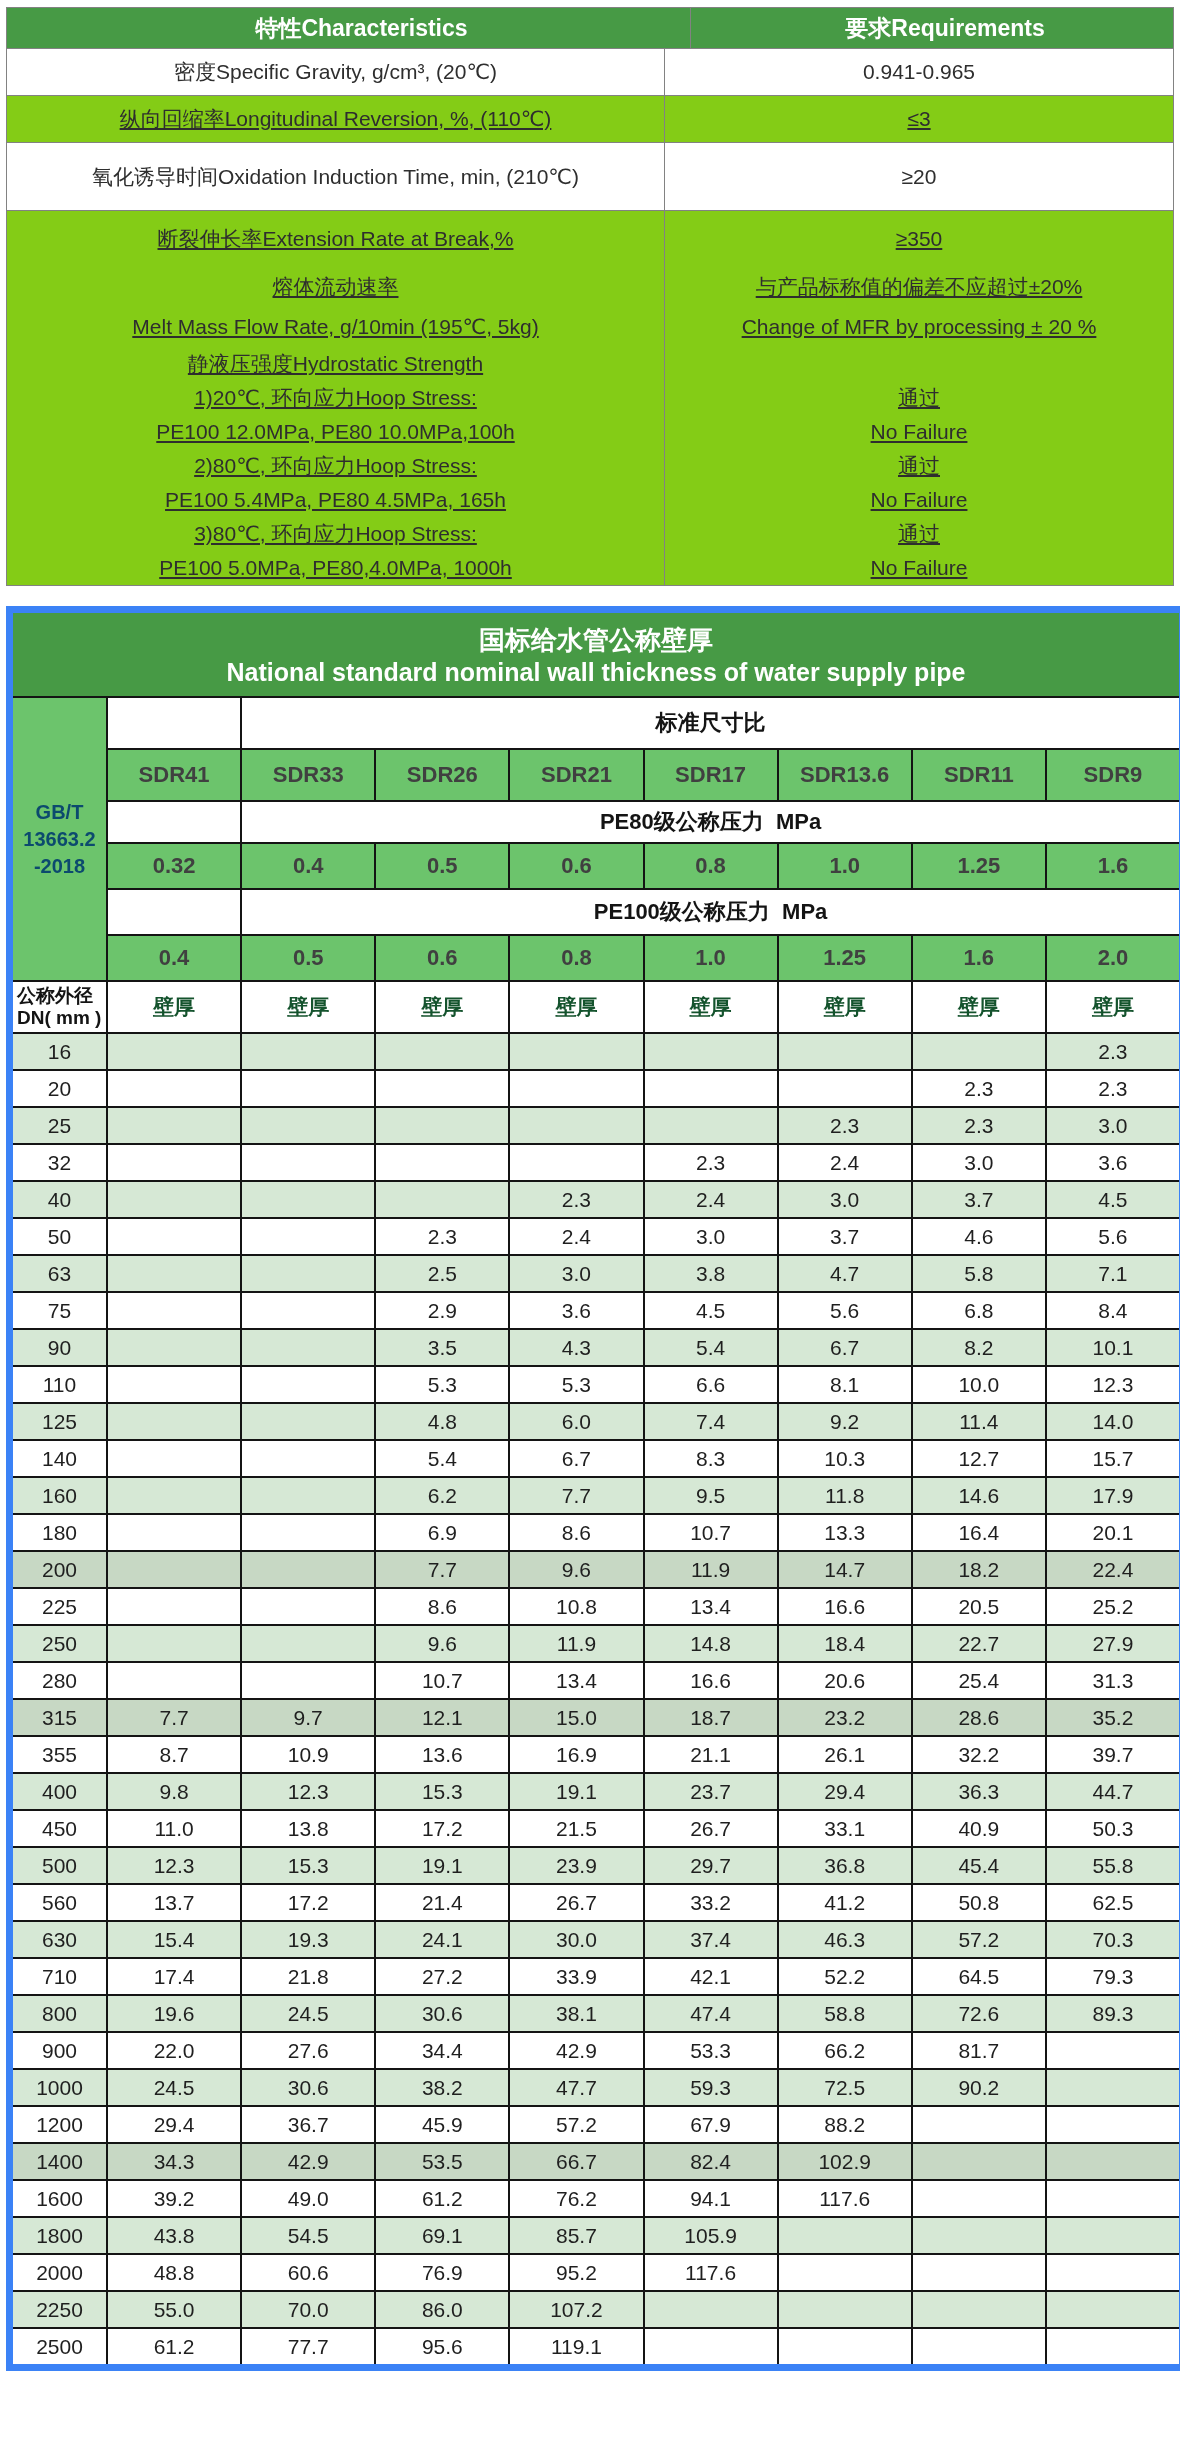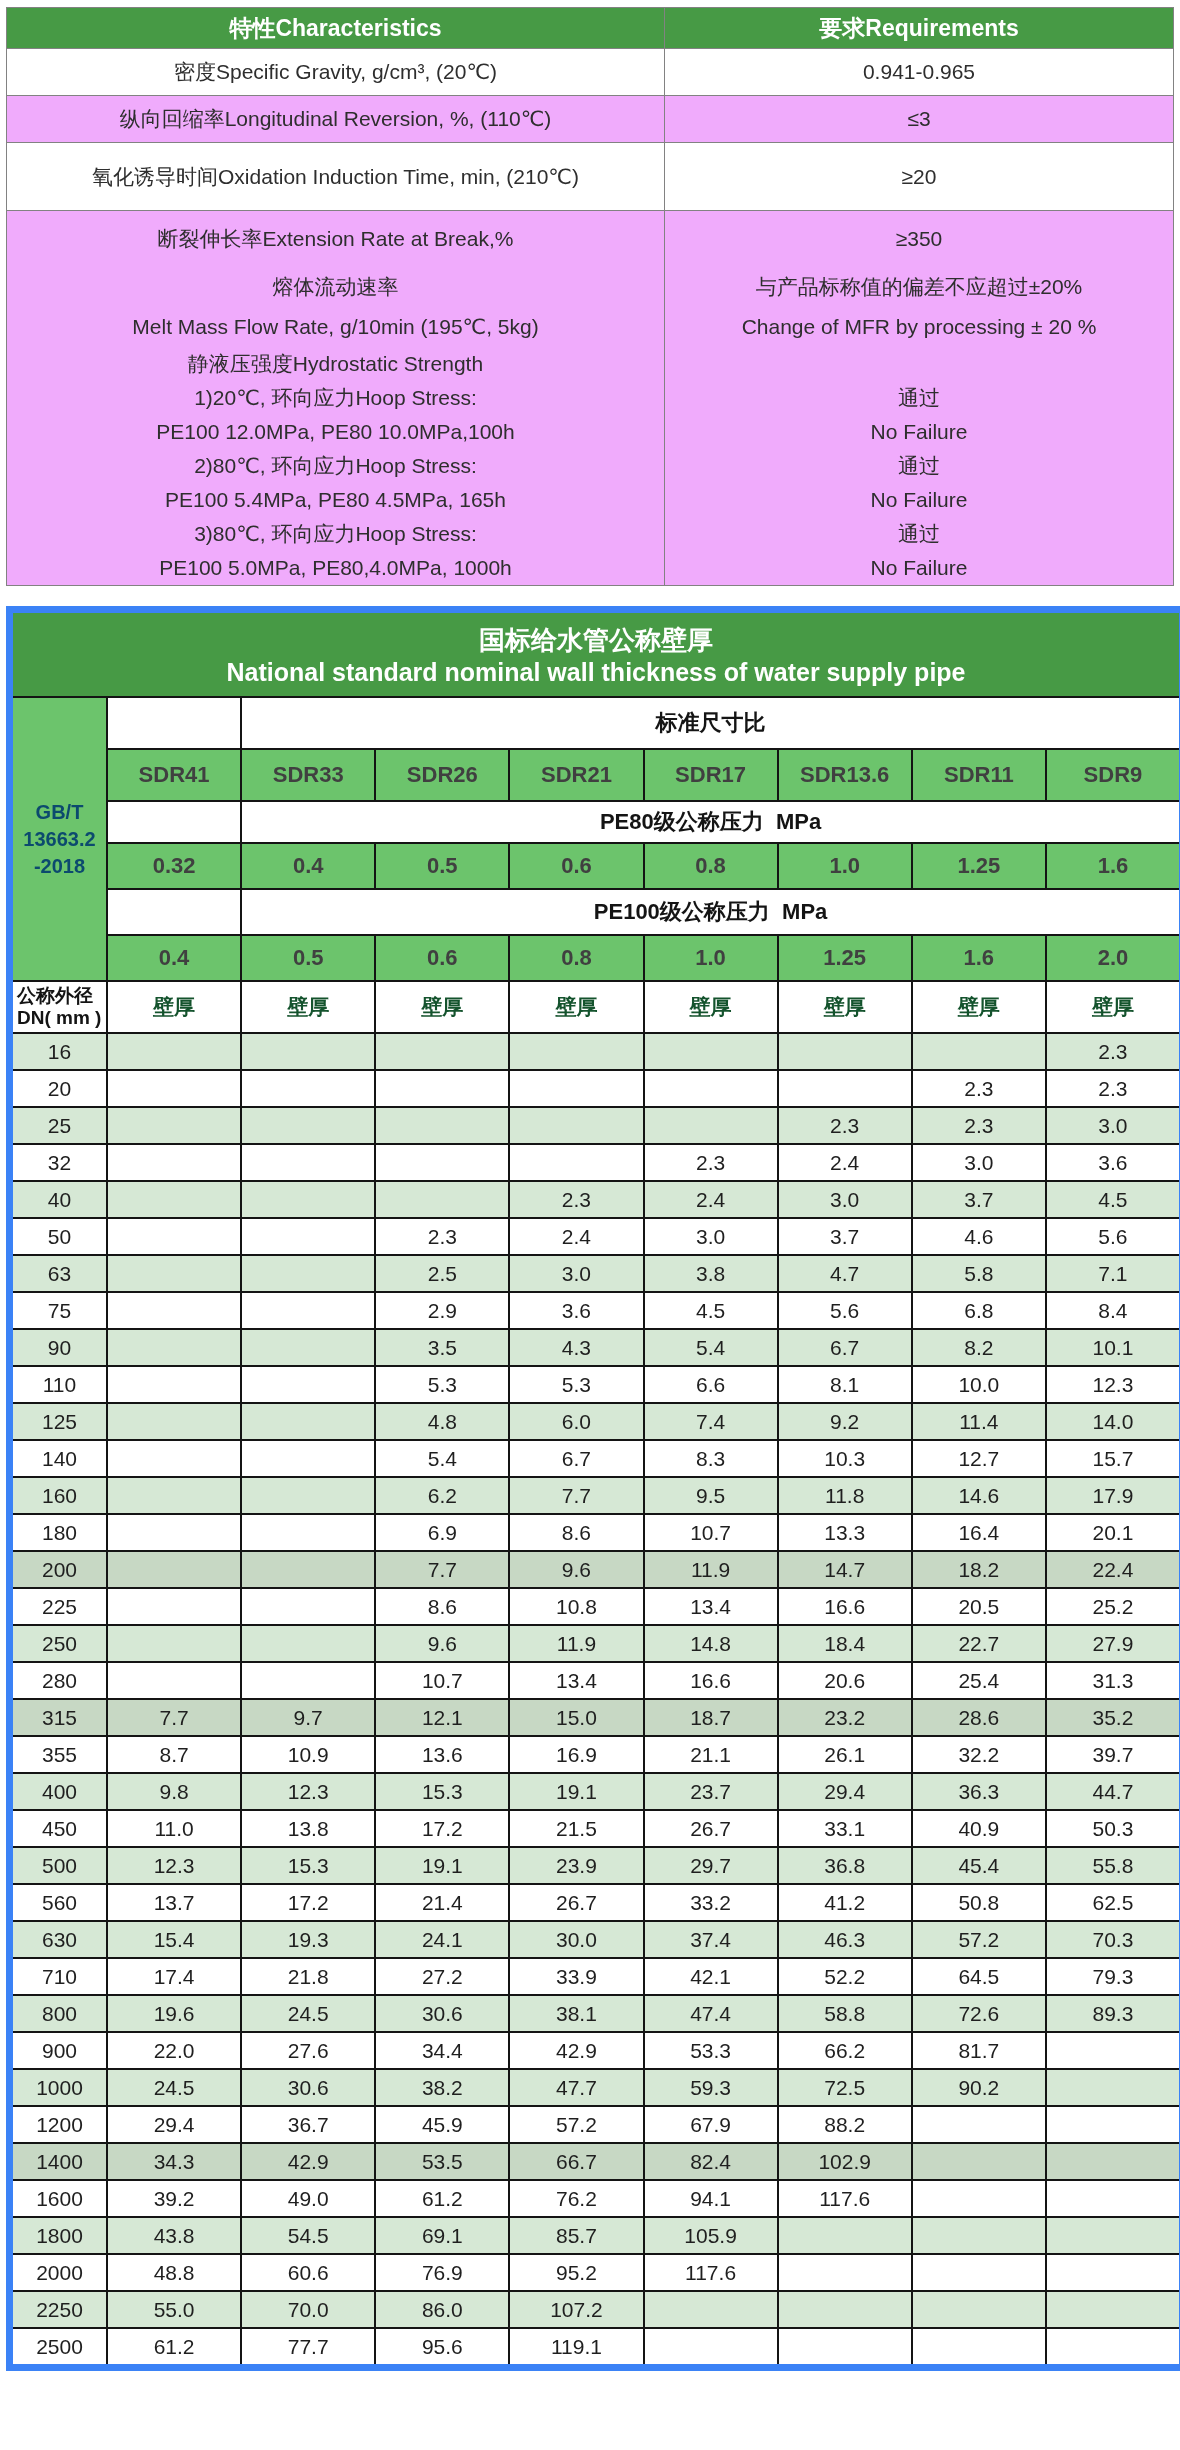--- a/index.html
+++ b/index.html
@@ -8,25 +8,25 @@
 
   
   .spec-table{margin:7px 6px 0 6px;width:1166px;background:#828282;
               border:1px solid #828282;display:flex;flex-direction:column;gap:1px;}
   .sp-row{display:flex;gap:1px;}
   .sp-cell{display:flex;align-items:center;justify-content:center;text-align:center;
            font-size:21px;color:#2e2e2e;}
   .sp-left{width:657px;}
   .sp-right{flex:1;}
   .sp-hdr{height:40px;}
-  .sp-hdr .sp-cell{background:#479a45;color:#fff;font-weight:700;font-size:23px;}
+  .sp-hdr .sp-cell{background:#479a45;color:#fff;font-weight:700;font-size:23px;padding-left:26px;}
   .r46{height:46px;}
   .r55{height:67px;}
   .bgw{background:#ffffff;}
-  .bgg{background:#f0abfc;}
+  .bgg{background:#84cc16;text-decoration:underline;}
   .sp-block .sp-cell{flex-direction:column;justify-content:flex-start;}
   .line{display:flex;align-items:center;justify-content:center;width:100%;}
   .lA{height:56px;}
   .lB{height:40px;}
   .hydro{width:100%;}
   .hydro .line{height:34px;}
 
   
   .wall-table{margin:20px 6px 0 6px;width:1166px;background:#141414;border:7px solid #3b82f6;
               display:grid;grid-template-columns:93px repeat(8,1fr);

